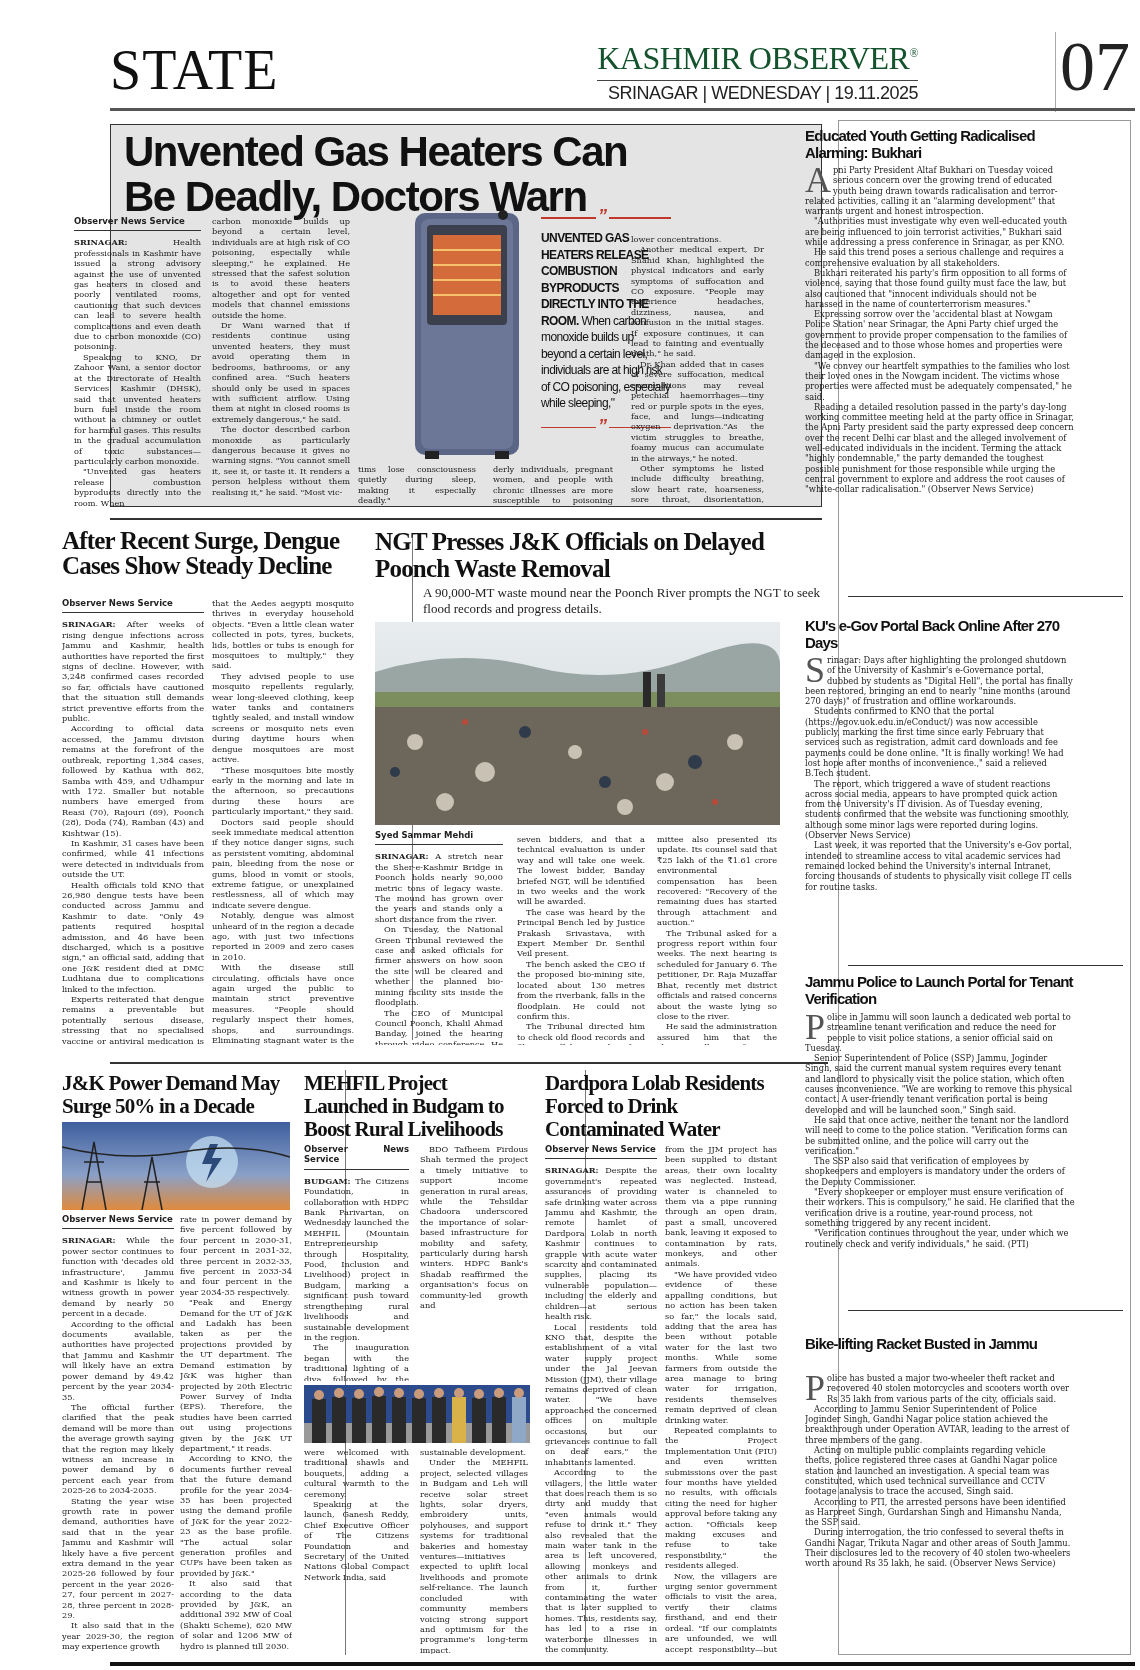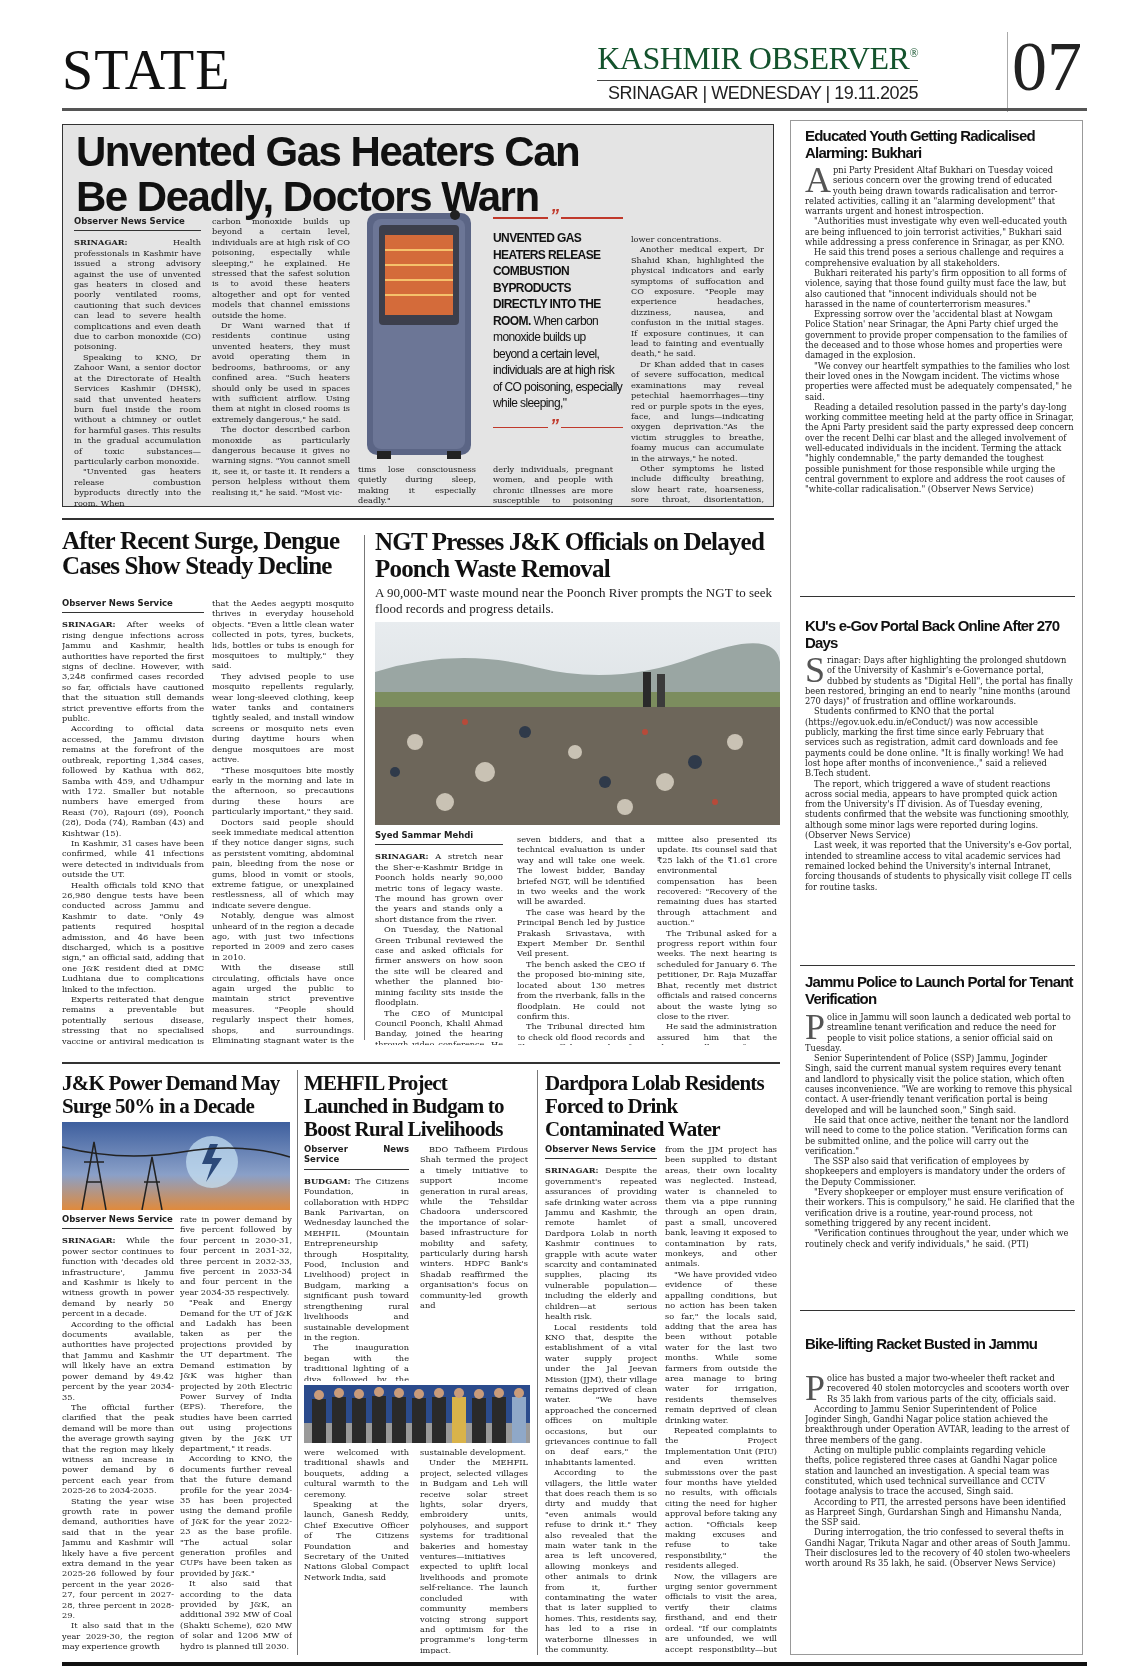--- a/index.html
+++ b/index.html
@@ -1,17 +1,17 @@
 <!DOCTYPE html>
 <html><head>
 <meta charset="utf-8">
 <style>
   * { box-sizing: border-box; margin: 0; padding: 0; }
   body { width: 1140px; height: 1670px; background: #ffffff; font-family: "DejaVu Serif", serif; color: #1a1a1a; position: relative; overflow: hidden; }
-  .abs { position: absolute; }
+  .abs { position: absolute; margin-left: 48px; }
   
   .section-title { left: 62px; top: 38px; font-family: "Liberation Serif", serif; font-size: 56px; letter-spacing: 1px; color: #111; }
   .brand { right: 222px; top: 40px; text-align: right; }
   .brand-name { font-family: "Liberation Serif", serif; font-size: 32px; color: #14532d; letter-spacing: -0.5px; border-bottom: 1.5px solid #444; padding-bottom: 3px; }
   .brand-name sup { font-size: 12px; }
   .dateline { font-family: "Liberation Sans", sans-serif; font-size: 18px; color: #222; margin-top: 2px; font-stretch: condensed; letter-spacing: -0.5px; }
   .page-no { left: 1007px; top: 32px; font-family: "Liberation Serif", serif; font-size: 70px; color: #222; line-height: 1; border-left: 1px solid #aaa; padding-left: 4px; height: 80px; }
   .rule-top { left: 62px; top: 108px; width: 1025px; height: 3px; background: #555; }
   
   .lead-box { left: 62px; top: 124px; width: 712px; height: 383px; background: #e4e4e4; border: 1.5px solid #333; }

